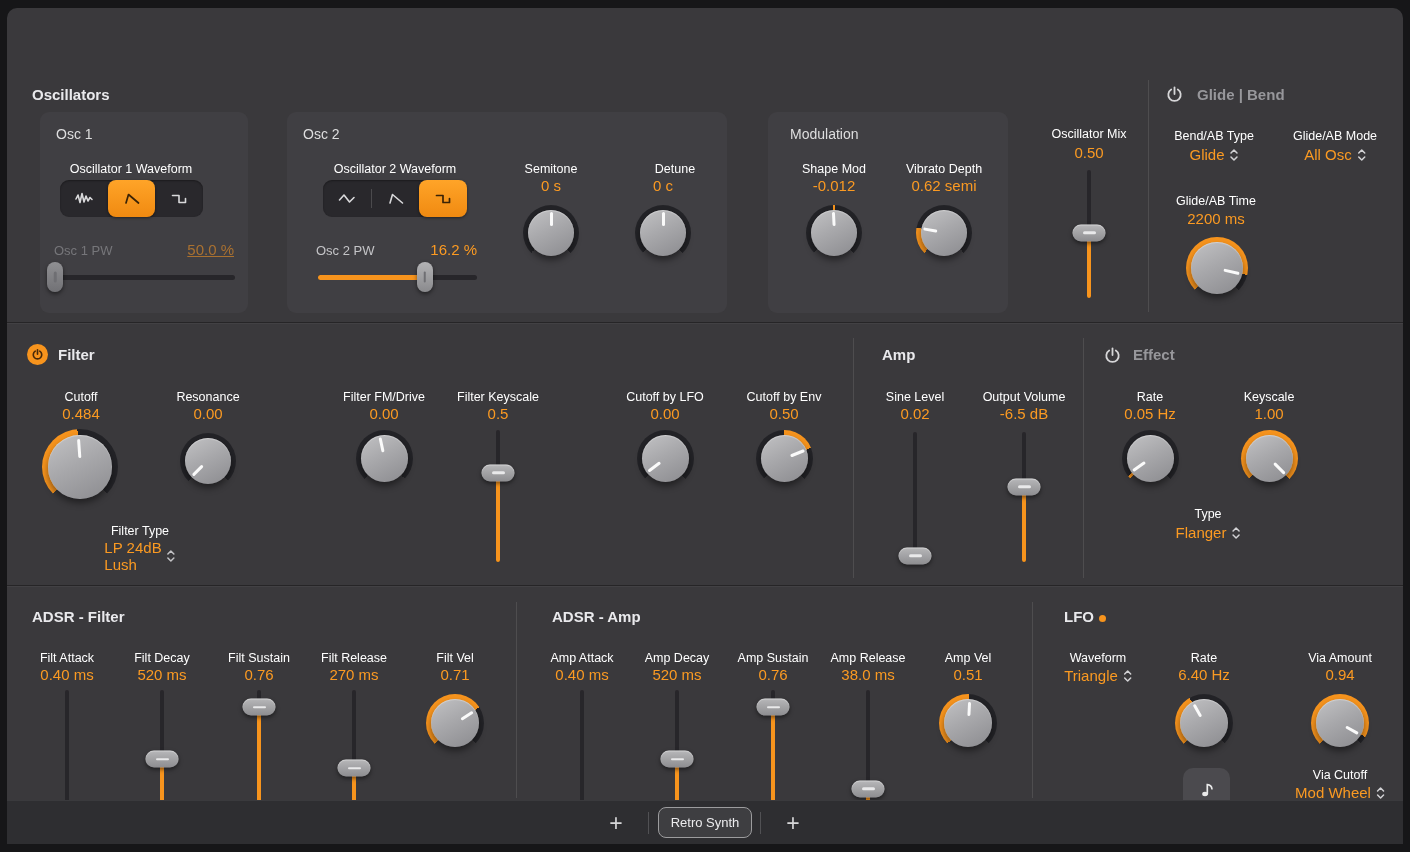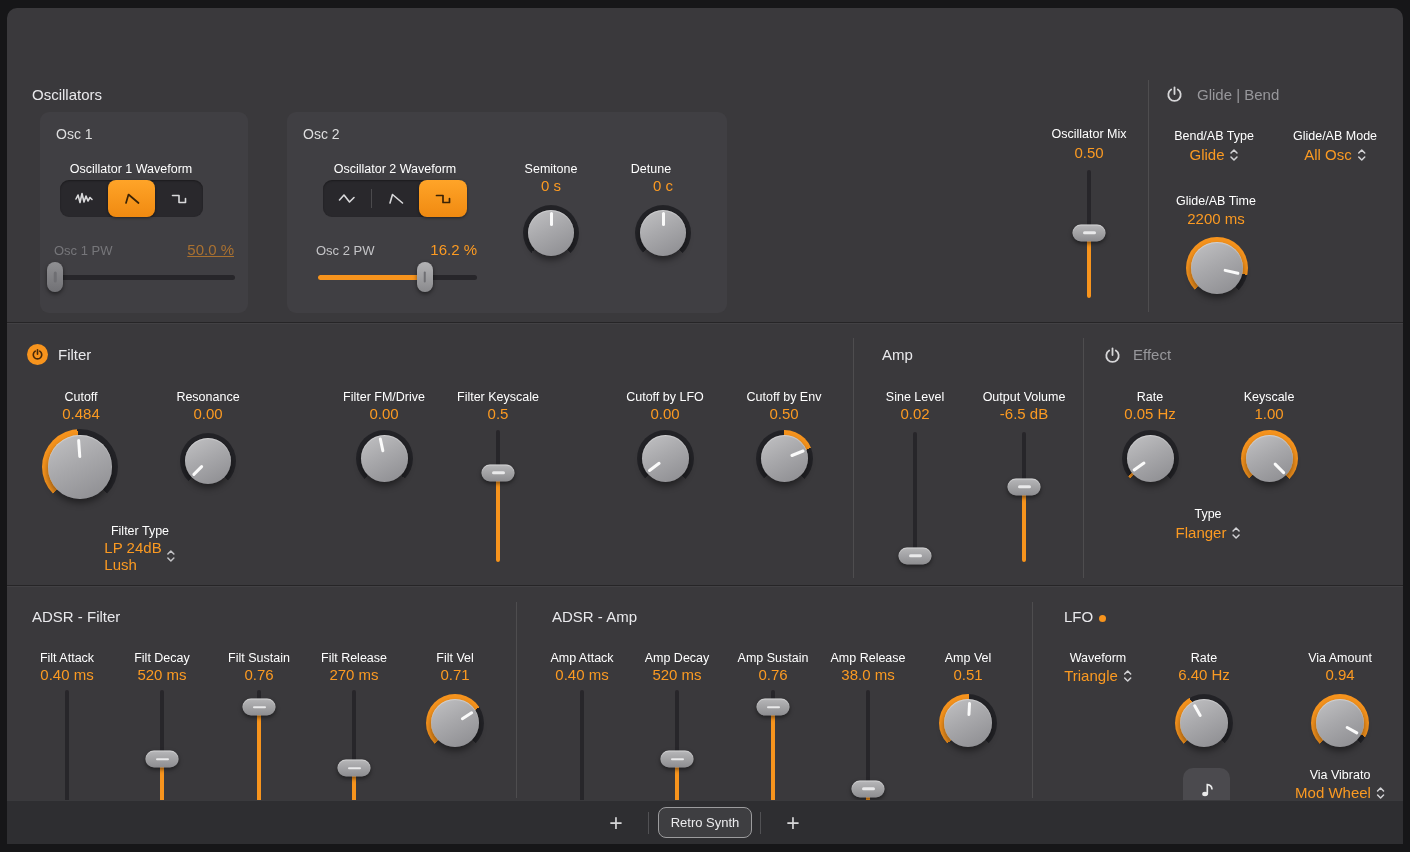--- a/index.html
+++ b/index.html
@@ -20,21 +20,21 @@
   }
   .tabbar{
     position:absolute;left:50%;transform:translateX(-50%);top:7px;width:294px;height:38px;
     background:#3a2318;border-radius:9px;display:flex;align-items:stretch;padding:3px;box-sizing:border-box;
     box-shadow:inset 0 1px 3px rgba(0,0,0,.5);
   }
   .tab{flex:1;display:flex;align-items:center;justify-content:center;font-size:13px;color:#eee3da;border-radius:7px;}
   .tab.active{background:linear-gradient(180deg,#ffa62a,#f08a11);color:#3f2408;box-shadow:0 1px 2px rgba(0,0,0,.4);}
   .tabsep{width:1px;margin:9px 0;background:rgba(255,240,230,.22);}
 
-  .sect{position:absolute;font-size:15px;font-weight:400;color:#e9e9ec;white-space:nowrap;}
+  .sect{position:absolute;font-size:15px;font-weight:700;color:#e9e9ec;white-space:nowrap;}
   .sect.dim{color:#97979b;}
   .cardtitle{position:absolute;font-size:14px;color:#dededf;white-space:nowrap;}
   .lbl{position:absolute;transform:translateX(-50%);font-size:12.5px;color:#ffffff;white-space:nowrap;}
   .val{position:absolute;transform:translateX(-50%);font-size:15px;color:#fb9a22;white-space:nowrap;}
   .ltxt{position:absolute;font-size:13px;color:#c4c4c7;white-space:nowrap;}
   .rtxt{position:absolute;font-size:15px;color:#fb9a22;white-space:nowrap;}
   .ltxt.dim{color:#76767a;}
   .rtxt.dim{color:#aa7130;text-decoration:underline;}
 
   .card{position:absolute;background:#403f43;border-radius:9px;}
@@ -152,28 +152,43 @@
       <div class="hhandle" style="left:67%"></div>
     </div>
 
     <div class="lbl" style="left:264px;top:50px">Semitone</div>
     <div class="val" style="left:264px;top:65px">0 s</div>
     <div class="knob" style="left:236px;top:93px;width:56px;height:56px;--ptr:0deg">
         <div class="face"></div>
         <div class="ptr"></div>
       </div>
 
-    <div class="lbl" style="left:364px;top:50px">Detune</div>
+    <div class="lbl" style="left:388px;top:50px">Detune</div>
     <div class="val" style="left:376px;top:65px">0 c</div>
     <div class="knob" style="left:348px;top:93px;width:56px;height:56px;--ptr:0deg">
         <div class="face"></div>
         <div class="ptr"></div>
       </div>
   </div>
 
+  <div class="card" style="left:761px;top:104px;width:240px;height:201px">
+    <div class="cardtitle" style="left:22px;top:14px">Modulation</div>
+    <div class="lbl" style="left:66px;top:50px">Shape Mod</div>
+    <div class="val" style="left:66px;top:65px">-0.012</div>
+    <div class="knob" style="left:38px;top:93px;width:56px;height:56px;--a0:133deg;--a1:138deg;--ptr:-3deg">
+        <div class="face"></div>
+        <div class="ptr"></div>
+      </div>
+    <div class="lbl" style="left:176px;top:50px">Vibrato Depth</div>
+    <div class="val" style="left:176px;top:65px">0.62 semi</div>
+    <div class="knob" style="left:148px;top:93px;width:56px;height:56px;--a1:56deg;--ptr:-80deg">
+        <div class="face"></div>
+        <div class="ptr"></div>
+      </div>
+  </div>
 
   <div class="lbl" style="left:1082px;top:119px">Oscillator Mix</div>
   <div class="val" style="left:1082px;top:136px">0.50</div>
   <div class="vslider" style="left:1080px;top:162px;height:128px">
     <div class="vfill" style="top:49%"></div>
     <div class="vhandle" style="top:49%"></div>
   </div>
 
   <div class="vdiv" style="left:1141px;top:72px;height:232px"></div>
 
@@ -410,21 +425,21 @@
       <div class="ptr"></div>
     </div>
 
   <div class="notebtn">
     <svg width="18" height="18" viewBox="0 0 18 18">
         <path d="M9.3 14 V4.6 c2.8 .3 4.4 1.9 4.6 4.2" fill="none" stroke="#eaeaea" stroke-width="1.7" stroke-linecap="round"></path>
         <ellipse cx="7" cy="14" rx="2.8" ry="2.2" fill="#eaeaea"></ellipse>
       </svg>
   </div>
 
-  <div class="lbl" style="left:1333px;top:760px">Via Vibrato</div>
+  <div class="lbl" style="left:1333px;top:760px">Via Cutoff</div>
   <div class="dd" style="left:1333px;top:776px">
     <span class="ddval">Mod Wheel</span>
     <svg width="9" height="14" viewBox="0 0 9 14" fill="none" stroke="#d2d2d5" stroke-width="1.5" stroke-linecap="round" stroke-linejoin="round">
         <path d="M1.5 5 L4.5 2 L7.5 5 M1.5 9 L4.5 12 L7.5 9"></path>
       </svg>
   </div>
 
   <div class="bottombar">
     <div class="plus" style="left:609px">+</div>
     <div class="bbsep" style="left:641px"></div>

